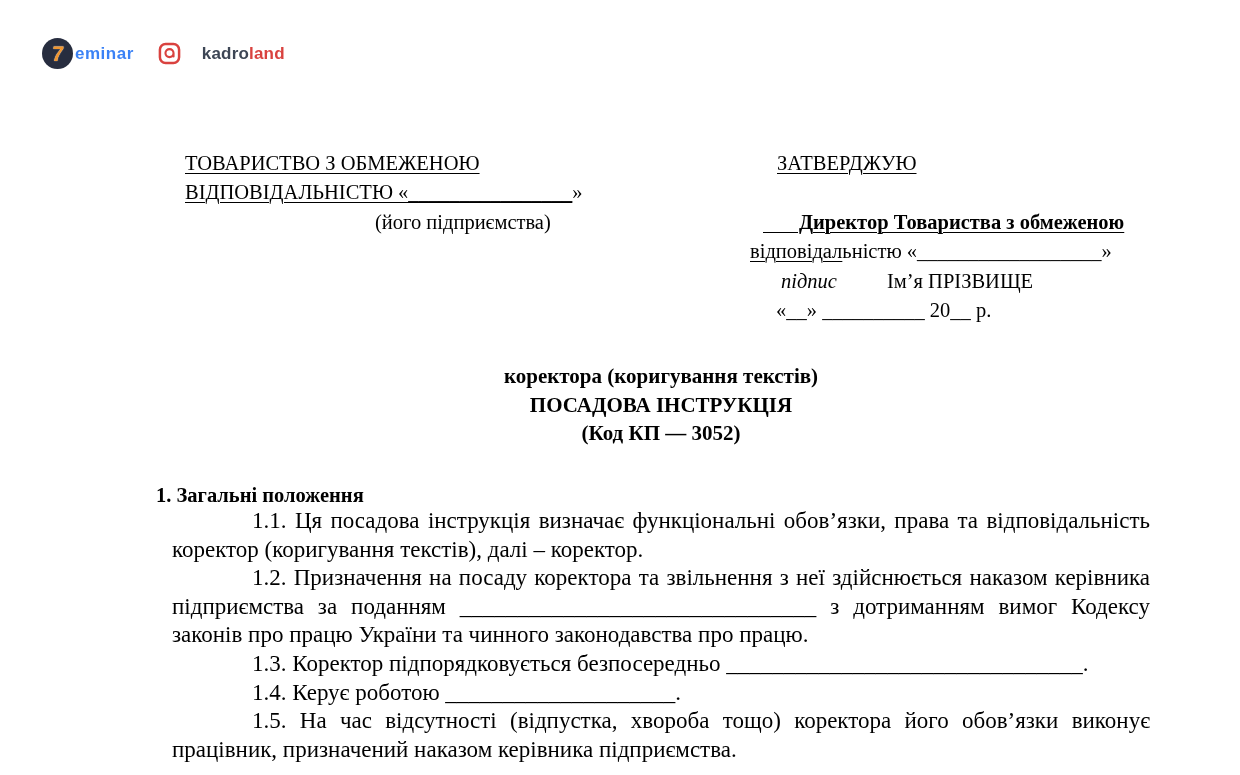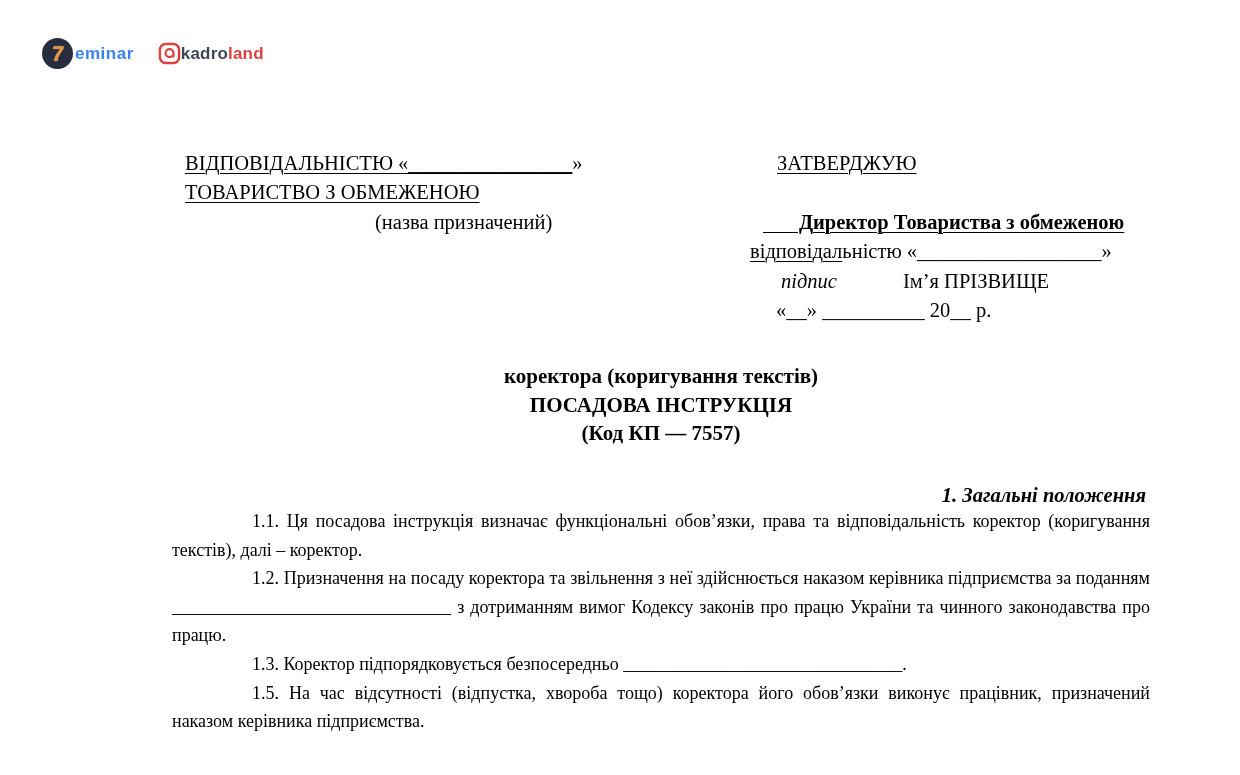--- a/index.html
+++ b/index.html
@@ -24,59 +24,59 @@
     width: 31px; height: 31px; border-radius: 50%;
     background: #272d3f;
     display: flex; align-items: center; justify-content: center;
   }
   .seven-glyph {
     color: #f0952f; font-size: 21px; font-weight: 800; line-height: 1;
     transform: skewX(-6deg); text-shadow: 0 0 1px #ffffff;
   }
   .seminar-text { color: #3b82f6; font-size: 17px; font-weight: 700; letter-spacing: 0.5px; margin-left: 2px; }
   .logo-kadroland { display: flex; align-items: center; font-family: "Liberation Sans", sans-serif; }
-  .kadro-text { font-size: 17px; font-weight: 600; margin-left: 0; letter-spacing: 0.2px; }
+  .kadro-text { font-size: 17px; font-weight: 600; margin-left: 21px; letter-spacing: 0.2px; }
   .kadro-part { color: #3d4655; }
   .land-part  { color: #d9423f; }
 
   
   .doc-serif { font-size: 20.5px; line-height: 29.4px; white-space: normal; }
   .u { text-decoration: underline; text-decoration-thickness: 1.4px; text-underline-offset: 3px; }
   .it { font-style: italic; }
 
   
   .company-block  { position: absolute; left: 185px; top: 149px; width: 490px; }
   .company-caption { padding-left: 190px; }
   .approval-block { position: absolute; left: 750px; top: 149px; width: 460px; }
   .approve-line   { margin-left: 27px; }
   .blank-row      { height: 29.4px; }
   .director-line  { margin-left: 13px; font-weight: bold; }
   .sign-line .sign-label { margin-left: 31px; }
-  .sign-line .sign-name  { margin-left: 66px; }
+  .sign-line .sign-name  { margin-left: 50px; }
   .date-line span { margin-left: 26px; }
 
   
   .doc-title {
     position: absolute; left: 172px; top: 362px; width: 978px;
     text-align: center; font-weight: 700; font-size: 21px; line-height: 28.6px;
   }
 
   
   .section-heading {
-    position: absolute; left: 168px; top: 481px; width: 978px;
-    text-align: right; font-weight: 700; font-size: 20.5px; line-height: 28.6px; font-style: italic;
+    position: absolute; left: 156px; top: 481px; width: 978px;
+    text-align: left; font-weight: 700; font-size: 20.5px; line-height: 28.6px;
   }
 
   
   .body-text {
     position: absolute; left: 172px; top: 507px; width: 978px;
   }
   .body-text p {
     margin: 0; padding: 0;
-    font-size: 18px; line-height: 28.6px;
+    font-size: 23px; line-height: 28.6px;
     text-align: justify; text-indent: 80px;
   }
 </style>
 </head>
 <body>
 
 <div class="page">
 
   <div class="logo-row">
     <div class="logo-7eminar">
@@ -90,42 +90,43 @@
         <svg width="23" height="23" viewBox="0 0 24 24">
           <rect x="2" y="2" width="20" height="20" rx="6" fill="none" stroke="#d9423f" stroke-width="2.6"></rect>
           <path d="M16.2 11.6a4.2 4.2 0 1 1-4.2-4.2 4.2 4.2 0 0 1 4.2 4.2v3.6" fill="none" stroke="#d9423f" stroke-width="2.2" stroke-linecap="round"></path>
         </svg>
       </span>
       <span class="kadro-text"><span class="kadro-part">kadro</span><span class="land-part">land</span></span>
     </div>
   </div>
 
   <div class="company-block doc-serif">
+    <div><span class="u">ТОВАРИСТВО З ОБМЕЖЕНОЮ</span></div>
     <div><span class="u">ВІДПОВІДАЛЬНІСТЮ «________________</span><span>»</span></div>
-    <div><span class="u">ТОВАРИСТВО З ОБМЕЖЕНОЮ</span></div>
-    <div class="company-caption">(назва призначений)</div>
+    <div class="company-caption">(його підприємства)</div>
   </div>
 
   <div class="approval-block doc-serif">
     <div class="approve-line"><span class="u">ЗАТВЕРДЖУЮ</span></div>
     <div class="blank-row"></div>
     <div class="director-line"><span class="u">&nbsp;&nbsp;&nbsp;&nbsp;&nbsp;&nbsp;&nbsp;Директор Товариства з обмеженою</span></div>
     <div><span class="u">відповідал</span><span>ьністю «</span><span>__________________</span><span>»</span></div>
     <div class="sign-line"><span class="it sign-label">підпис</span><span class="sign-name">Ім’я ПРІЗВИЩЕ</span></div>
     <div class="date-line"><span>«__» __________ 20__ р.</span></div>
   </div>
 
   <div class="doc-title">
     <div>коректора (коригування текстів)</div>
     <div>ПОСАДОВА ІНСТРУКЦІЯ</div>
-    <div>(Код КП — 7557)</div>
+    <div>(Код КП — 3052)</div>
   </div>
 
   <div class="section-heading">1. Загальні положення</div>
 
   <div class="body-text">
     <p>1.1. Ця посадова інструкція визначає функціональні обов’язки, права та відповідальність коректор (коригування текстів), далі – коректор.</p>
     <p>1.2. Призначення на посаду коректора та звільнення з неї здійснюється наказом керівника підприємства за поданням _______________________________ з дотриманням вимог Кодексу законів про працю України та чинного законодавства про працю.</p>
     <p>1.3. Коректор підпорядковується безпосередньо _______________________________.</p>
+    <p>1.4. Керує роботою ____________________.</p>
     <p>1.5. На час відсутності (відпустка, хвороба тощо) коректора його обов’язки виконує працівник, призначений наказом керівника підприємства.</p>
   </div>
 
 </div>
 
 </body></html>

